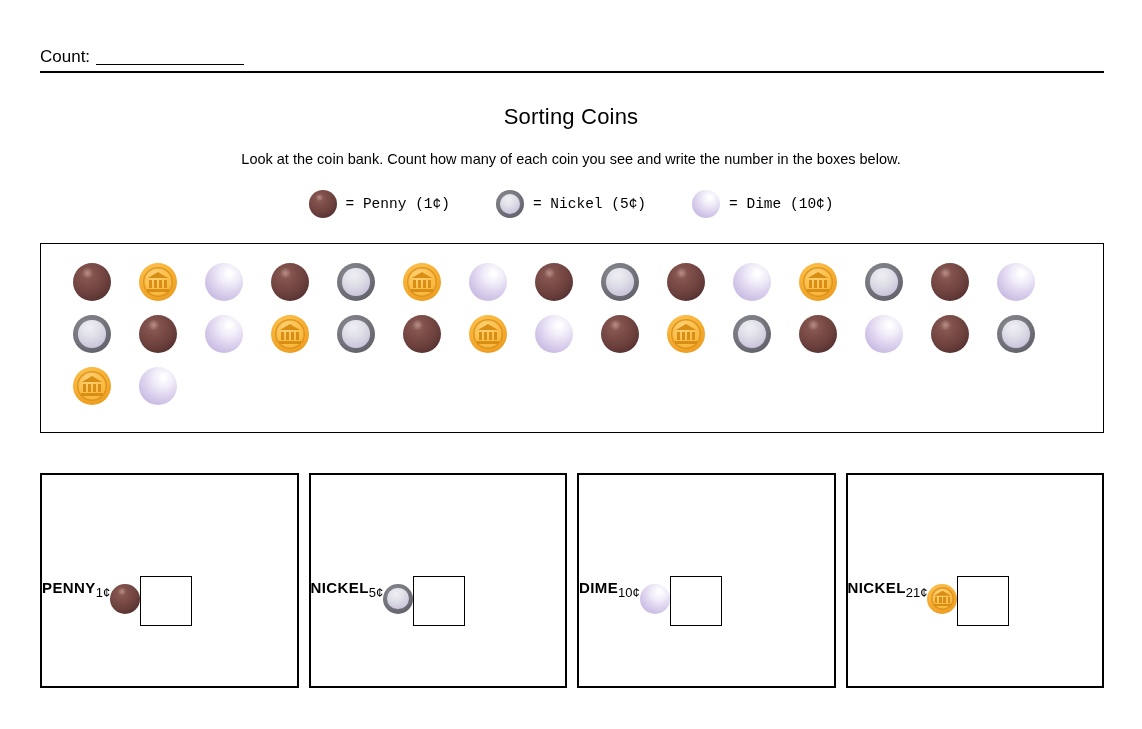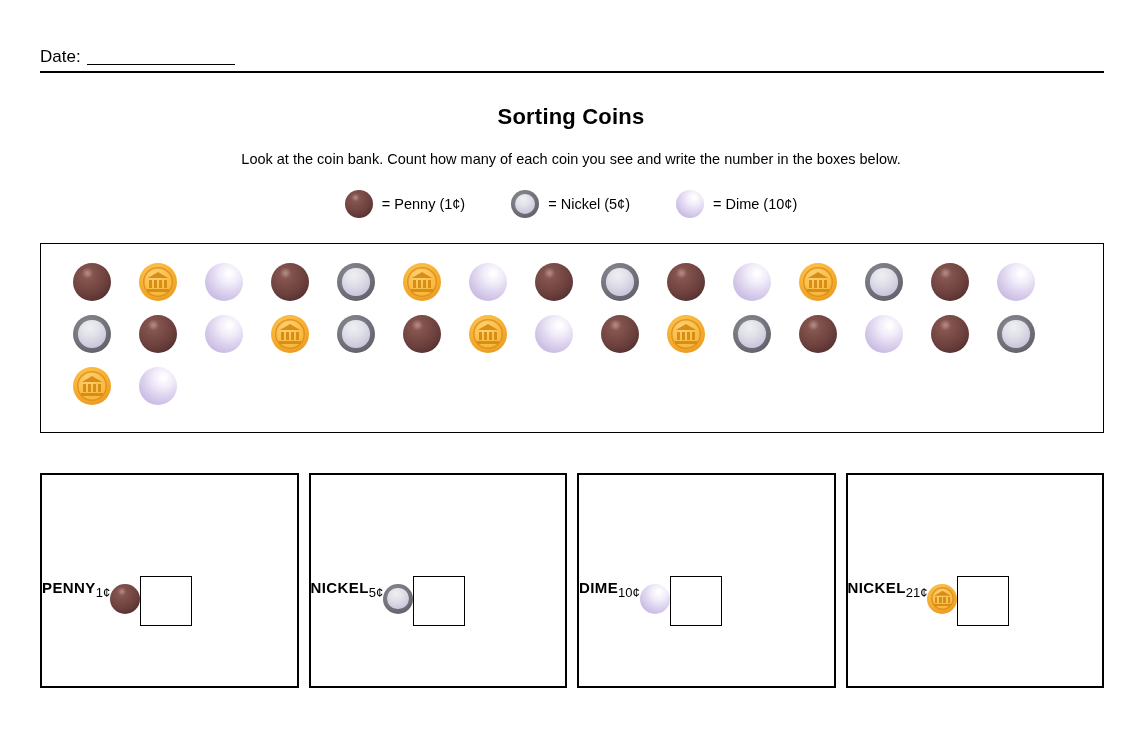--- a/index.html
+++ b/index.html
@@ -29,31 +29,31 @@
   .name-rule { width: 148px; }
   .date-rule { width: 146px; }
   .header-divider {
     position: absolute; left: 40px; top: 71px; width: 1064px; height: 0;
     border-bottom: 2.5px solid #000;
   }
 
   
   .worksheet-title {
     position: absolute; left: 0; top: 104px; width: 1142px;
-    text-align: center; font-size: 22px; font-weight: bold; letter-spacing: .2px;
+    text-align: center; font-size: 22px; font-weight: normal; letter-spacing: .2px;
   }
   .worksheet-instructions {
     position: absolute; left: 0; top: 151px; width: 1142px;
     text-align: center; font-size: 14.5px;
   }
 
   
   .legend {
     position: absolute; left: 0; top: 190px; width: 1142px;
-    display: flex; justify-content: center; gap: 46px;
+    display: flex; justify-content: center; gap: 46px; font-family: Liberation Mono, monospace;
   }
   .legend-item { display: flex; align-items: center; gap: 9px; }
   .legend-text { font-size: 14.5px; white-space: nowrap; }
 
   
   .coin { position: relative; border-radius: 50%; flex: none; }
 
   .coin.penny {
     background:
       radial-gradient(circle at 38% 30%, #8d5d57 0%, #7c4d48 30%, #6a3f3c 58%, #53302f 82%, #3f2524 100%);
@@ -145,21 +145,21 @@
     border: 1px solid #000; background: #fff;
   }
 </style>
 </head>
 <body>
 
 <div class="page">
 
   <div class="header-row">
     <div class="name-group">
-      <span class="field-label">Date:</span>
+      <span class="field-label">Count:</span>
       <span class="field-rule name-rule"></span>
     </div>
   </div>
   <div class="header-divider"></div>
 
   <div class="worksheet-title">Sorting Coins</div>
   <div class="worksheet-instructions">Look at the coin bank. Count how many of each coin you see and write the number in the boxes below.</div>
 
   <div class="legend">
     <div class="legend-item">

